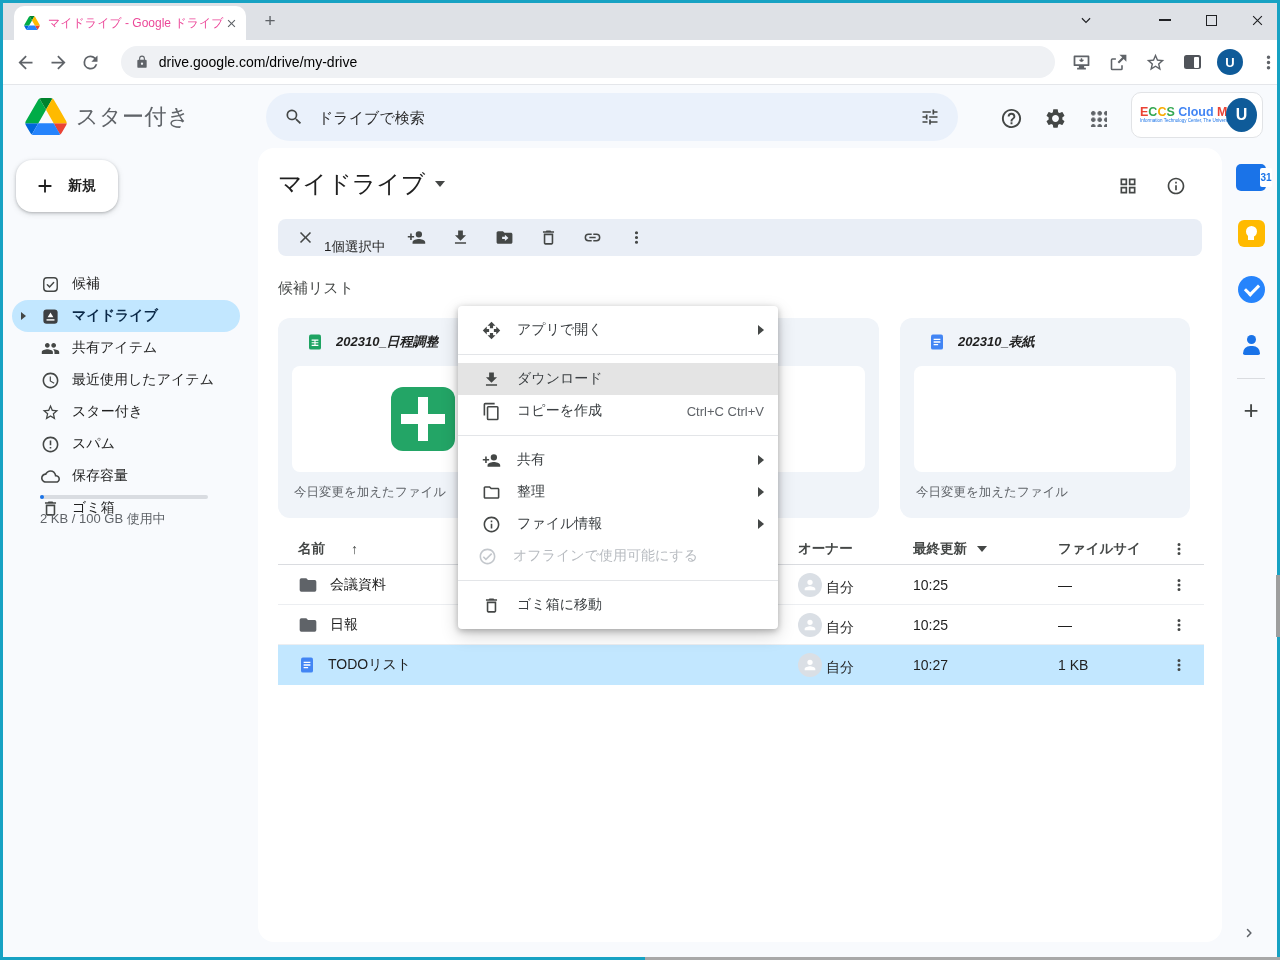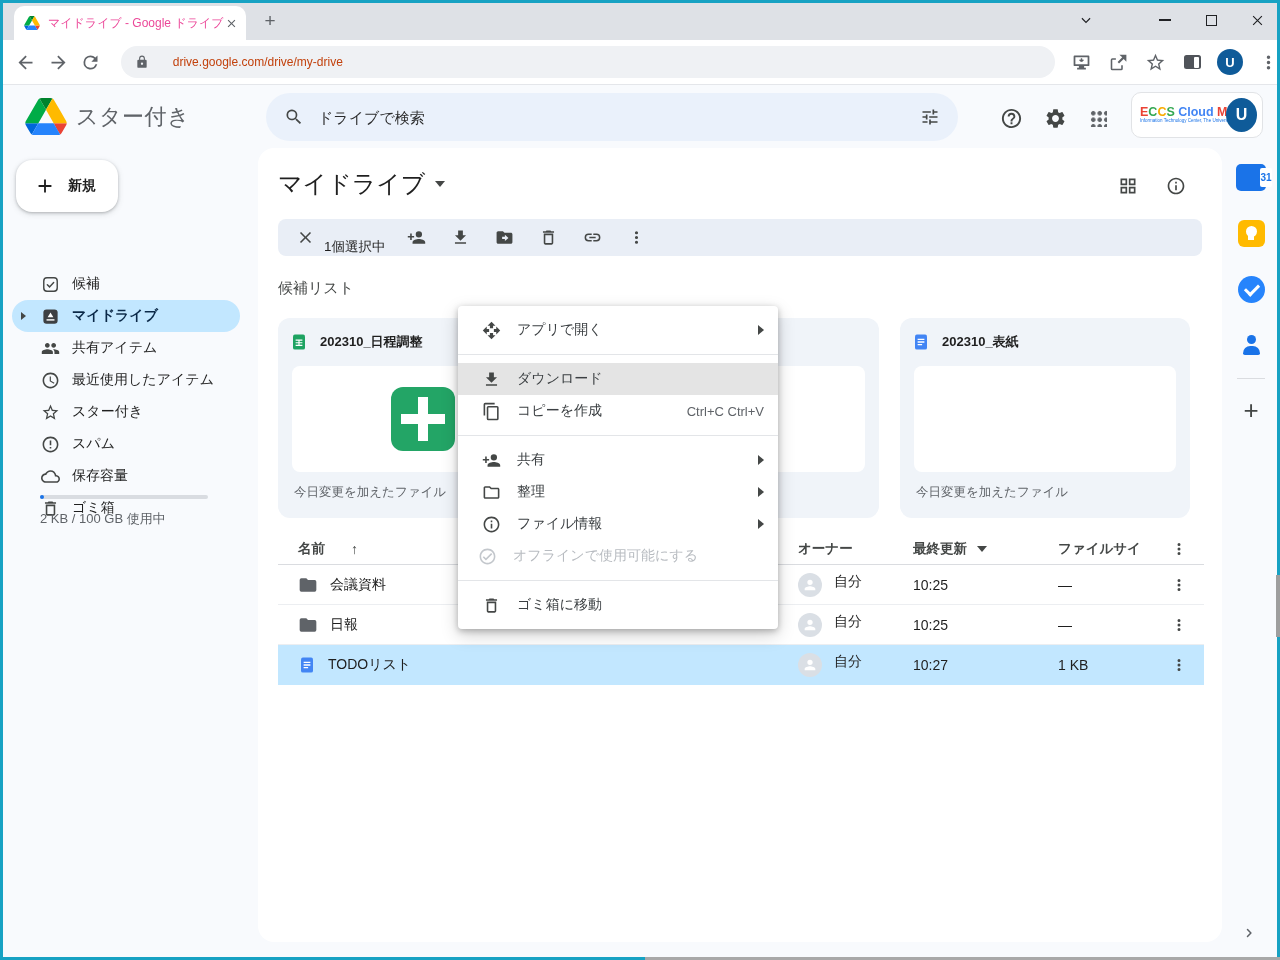--- a/index.html
+++ b/index.html
@@ -23,21 +23,21 @@
   .winbtn { width:46px; height:40px; display:flex; align-items:center; justify-content:center; }
   .tab-search-btn { position:absolute; right:172px; top:0; width:44px; height:40px; display:flex; align-items:center; justify-content:center; }
   .min-glyph { width:12px; height:2px; background:#202124; }
   .max-glyph { width:11px; height:11px; border:1.6px solid #202124; }
 
   .navbar { position:absolute; top:40px; left:0; right:0; height:45px; background:#fff; display:flex; align-items:center; padding-left:14px; border-bottom:1px solid #e4e6ea; }
   .navbtn { width:24px; height:24px; margin-right:9px; display:flex; align-items:center; justify-content:center; }
   .navbtn svg { width:21px; height:21px; fill:#5f6368; }
   .urlbar { width:950px; height:32px; margin-left:9px; background:#eff1f4; border-radius:16px; display:flex; align-items:center; padding:0 14px; }
   .urlbar svg { width:14px; height:14px; fill:#5f6368; }
-  .url-text { font-size:12px; color:#c2410c; margin-left:24px; }
+  .url-text { font-size:14px; color:#000000; margin-left:10px; }
   .nav-right { display:flex; align-items:center; margin-left:14px; gap:13px; }
   .nav-right .navbtn { margin:0; }
   .sidepanel-glyph { width:17px; height:14px; background:#50545a; border-radius:2.5px; position:relative; }
   .sidepanel-glyph::after { content:""; position:absolute; right:1.5px; top:1.5px; bottom:1.5px; width:5px; background:#fff; border-radius:1px; }
   .bravatar { width:26px; height:26px; border-radius:50%; background:#0f5b99; color:#fff; font-size:13px; font-weight:bold; display:flex; align-items:center; justify-content:center; }
 
   
   .app { position:absolute; top:85px; left:0; right:0; bottom:0; background:#f8fafd; }
 
   .app-name { position:absolute; left:76px; top:17px; font-size:22px; color:#5f6368; letter-spacing:.5px; }
@@ -79,35 +79,35 @@
   .selbar { position:absolute; left:20px; top:71px; width:924px; height:37px; background:#e9eef6; border-radius:8px; display:flex; align-items:center; padding:0 10px; }
   .selbar .sbtn { width:34px; height:34px; display:flex; align-items:center; justify-content:center; }
   .selbar .sbtn svg { width:19px; height:19px; fill:#444746; }
   .sel-count { font-size:13.5px; color:#1f1f1f; margin:18px 14px 0 2px; white-space:nowrap; }
   .selbar .gap { width:10px; }
 
   .sugg-label { position:absolute; left:20px; top:131px; font-size:15px; color:#444746; }
 
   .cards { position:absolute; left:20px; top:170px; display:flex; gap:21px; }
   .scard { width:290px; height:200px; background:#f0f4f9; border-radius:12px; position:relative; }
-  .scard-head { height:48px; display:flex; align-items:center; padding:0 12px; gap:12px; }
+  .scard-head { height:48px; display:flex; align-items:center; padding:0 28px; gap:12px;font-style:italic; }
   .scard-name { font-size:13px; font-weight:bold; color:#1f1f1f; white-space:nowrap; overflow:hidden; }
   .scard-preview { position:absolute; left:14px; right:14px; top:48px; height:106px; background:#fff; border-radius:8px; display:flex; align-items:center; justify-content:center; }
   .scard-footer { position:absolute; left:16px; top:166px; font-size:12.5px; color:#5f6368; }
   .sheets-big { width:64px; height:64px; background:#23a566; border-radius:12px; position:relative; }
   .sheets-big::before { content:""; position:absolute; left:15%; right:15%; top:42%; height:16%; background:#fff; }
   .sheets-big::after { content:""; position:absolute; top:15%; bottom:15%; left:42%; width:16%; background:#fff; }
   .mini-file { width:18px; height:18px; flex:none; }
 
   
   .ftable { position:absolute; left:20px; top:385px; width:926px; }
   .trow { display:grid; grid-template-columns:500px 115px 145px 112px 1fr; align-items:center; padding-left:20px; height:40px; border-bottom:1px solid #eceef1; font-size:14px; }
   .trow.thead { height:32px; border-bottom:1px solid #dadce0; color:#444746; font-weight:bold; font-size:13.5px; }
   .cell-name { display:flex; align-items:center; gap:12px; }
-  .cell-owner { display:flex; align-items:flex-start; gap:12px; }
+  .cell-owner { display:flex; align-items:flex-end; gap:4px; }
   .own-avatar { width:24px; height:24px; border-radius:50%; background:#dadfe5; display:flex; align-items:center; justify-content:center; }
   .own-avatar svg { width:16px; height:16px; fill:#fff; }
   .trow.selected { background:#c2e7ff; border-bottom-color:#c2e7ff; }
   .sort-asc { font-size:14px; margin-left:14px; color:#444746; }
   .sort-desc { display:inline-block; width:0; height:0; border-left:5px solid transparent; border-right:5px solid transparent; border-top:6px solid #444746; margin-left:10px; vertical-align:1px; }
   .rowmenu svg { width:18px; height:18px; fill:#444746; }
 
   
   .cmenu { position:absolute; left:458px; top:221px; width:320px; background:#fff; border-radius:4px; box-shadow:0 2px 6px rgba(0,0,0,.25), 0 6px 18px rgba(0,0,0,.18); padding:8px 0; z-index:900; }
   .mitem { height:32px; display:flex; align-items:center; padding:0 14px 0 24px; gap:16px; font-size:14px; color:#3c4043; position:relative; }

